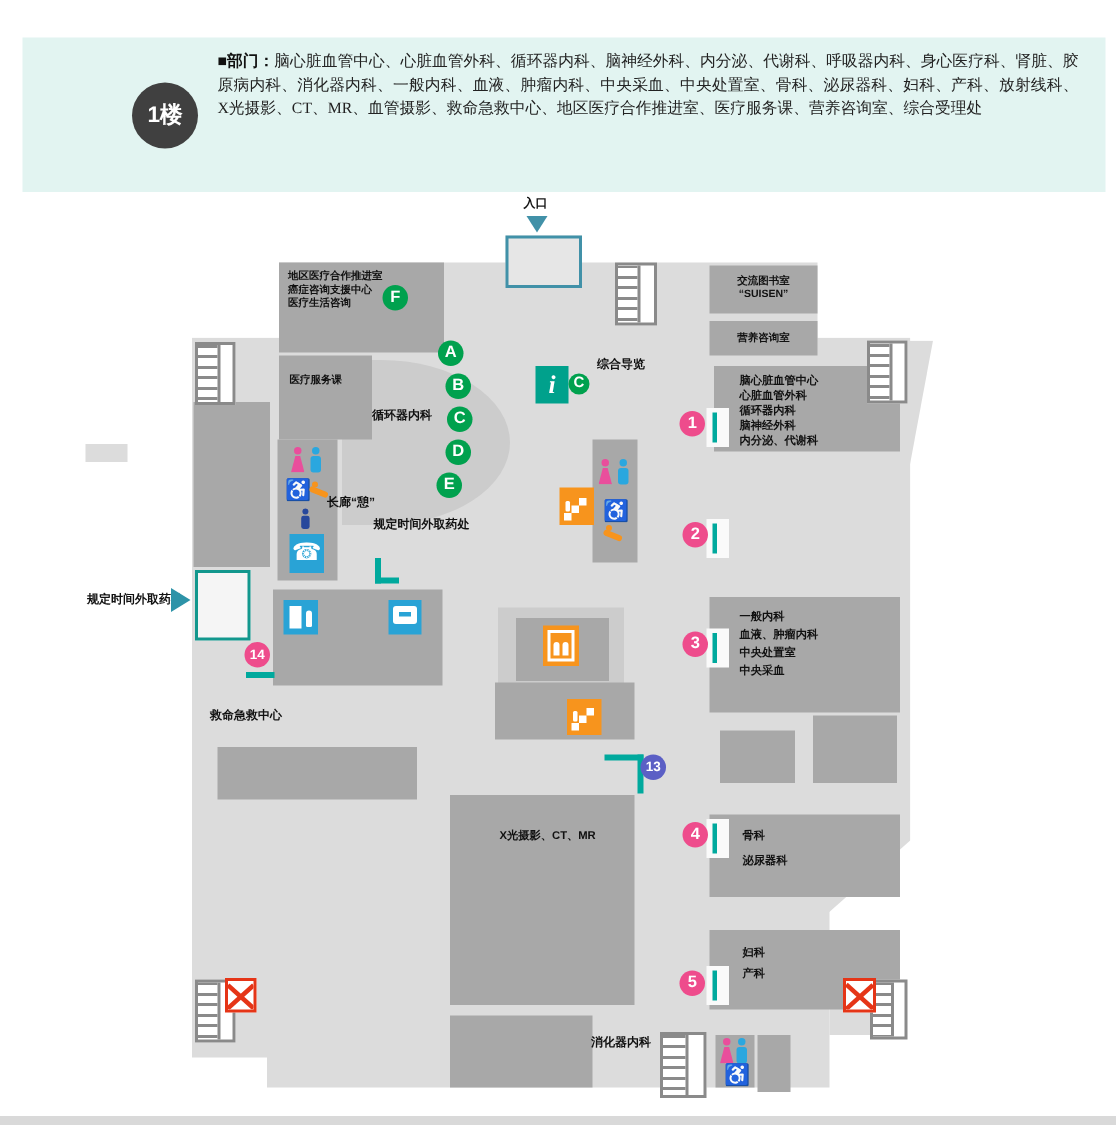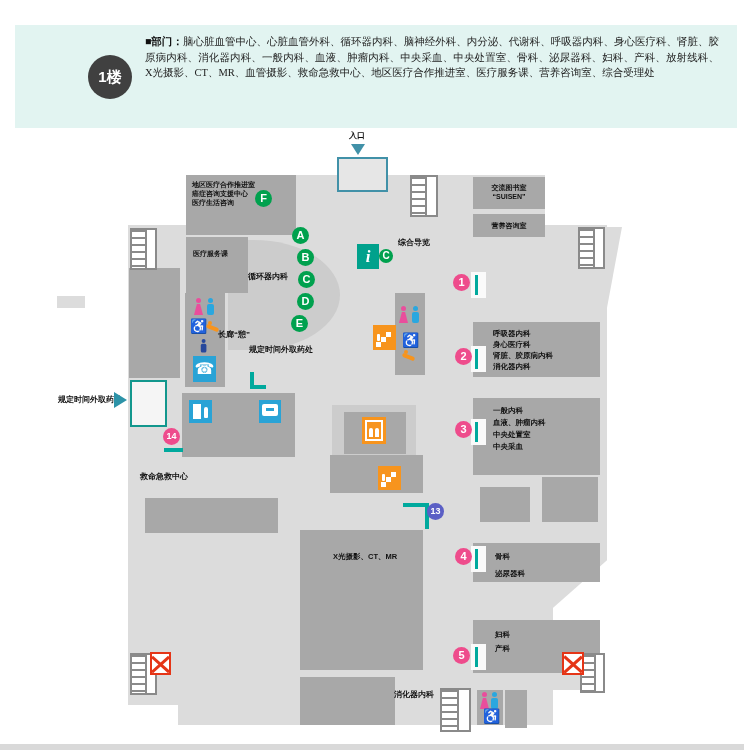--- a/index.html
+++ b/index.html
@@ -159,52 +159,53 @@
       <div>交流图书室</div>
       <div>“SUISEN”</div>
     </div>
   </div>
   <div class="room" style="left:408px;top:84px;width:72px;height:23px">
     <div class="rtext rtc ctr" style="left:0;top:7px;width:72px">
       <div>营养咨询室</div>
     </div>
   </div>
 
+  <div class="room" style="left:411px;top:114px;width:124px;height:57px">
+    <div class="rtext rt1" style="left:17px;top:5px">
+      <div>脑心脏血管中心</div>
+      <div>心脏血管外科</div>
+      <div>循环器内科</div>
+      <div>脑神经外科</div>
+      <div>内分泌、代谢科</div>
+    </div>
+  </div>
   <div class="tab" style="left:406px;top:142px"></div>
   <div class="tbar" style="left:410px;top:145px"></div>
   <div class="mk pink" style="left:388px;top:144px">1</div>
 
-  <div class="room" style="left:408px;top:192px;width:127px;height:55px">
-    <div class="rtext rt2" style="left:20px;top:6px">
-      <div>呼吸器内科</div>
-      <div>身心医疗科</div>
-      <div>肾脏、胶原病内科</div>
-      <div>消化器内科</div>
-    </div>
-  </div>
   <div class="tab" style="left:406px;top:216px"></div>
   <div class="tbar" style="left:410px;top:219px"></div>
   <div class="mk pink" style="left:390px;top:218px">2</div>
 
   <div class="room" style="left:408px;top:268px;width:127px;height:77px">
     <div class="rtext rt3" style="left:20px;top:7px">
       <div>一般内科</div>
       <div>血液、肿瘤内科</div>
       <div>中央处置室</div>
       <div>中央采血</div>
     </div>
   </div>
   <div class="tab" style="left:406px;top:289px"></div>
   <div class="tbar" style="left:410px;top:292px"></div>
   <div class="mk pink" style="left:390px;top:291px">3</div>
 
   <div class="room" style="left:415px;top:357px;width:50px;height:35px"></div>
   <div class="room" style="left:477px;top:347px;width:56px;height:45px"></div>
 
-  <div class="room" style="left:408px;top:413px;width:127px;height:39px">
+  <div class="room" style="left:408px;top:413px;width:127px;height:55px">
     <div class="rtext rt4" style="left:22px;top:5px">
       <div>骨科</div>
       <div>泌尿器科</div>
     </div>
   </div>
   <div class="tab" style="left:406px;top:416px"></div>
   <div class="tbar" style="left:410px;top:419px"></div>
   <div class="mk pink" style="left:390px;top:418px">4</div>
 
   <div class="room" style="left:408px;top:490px;width:127px;height:53px">

